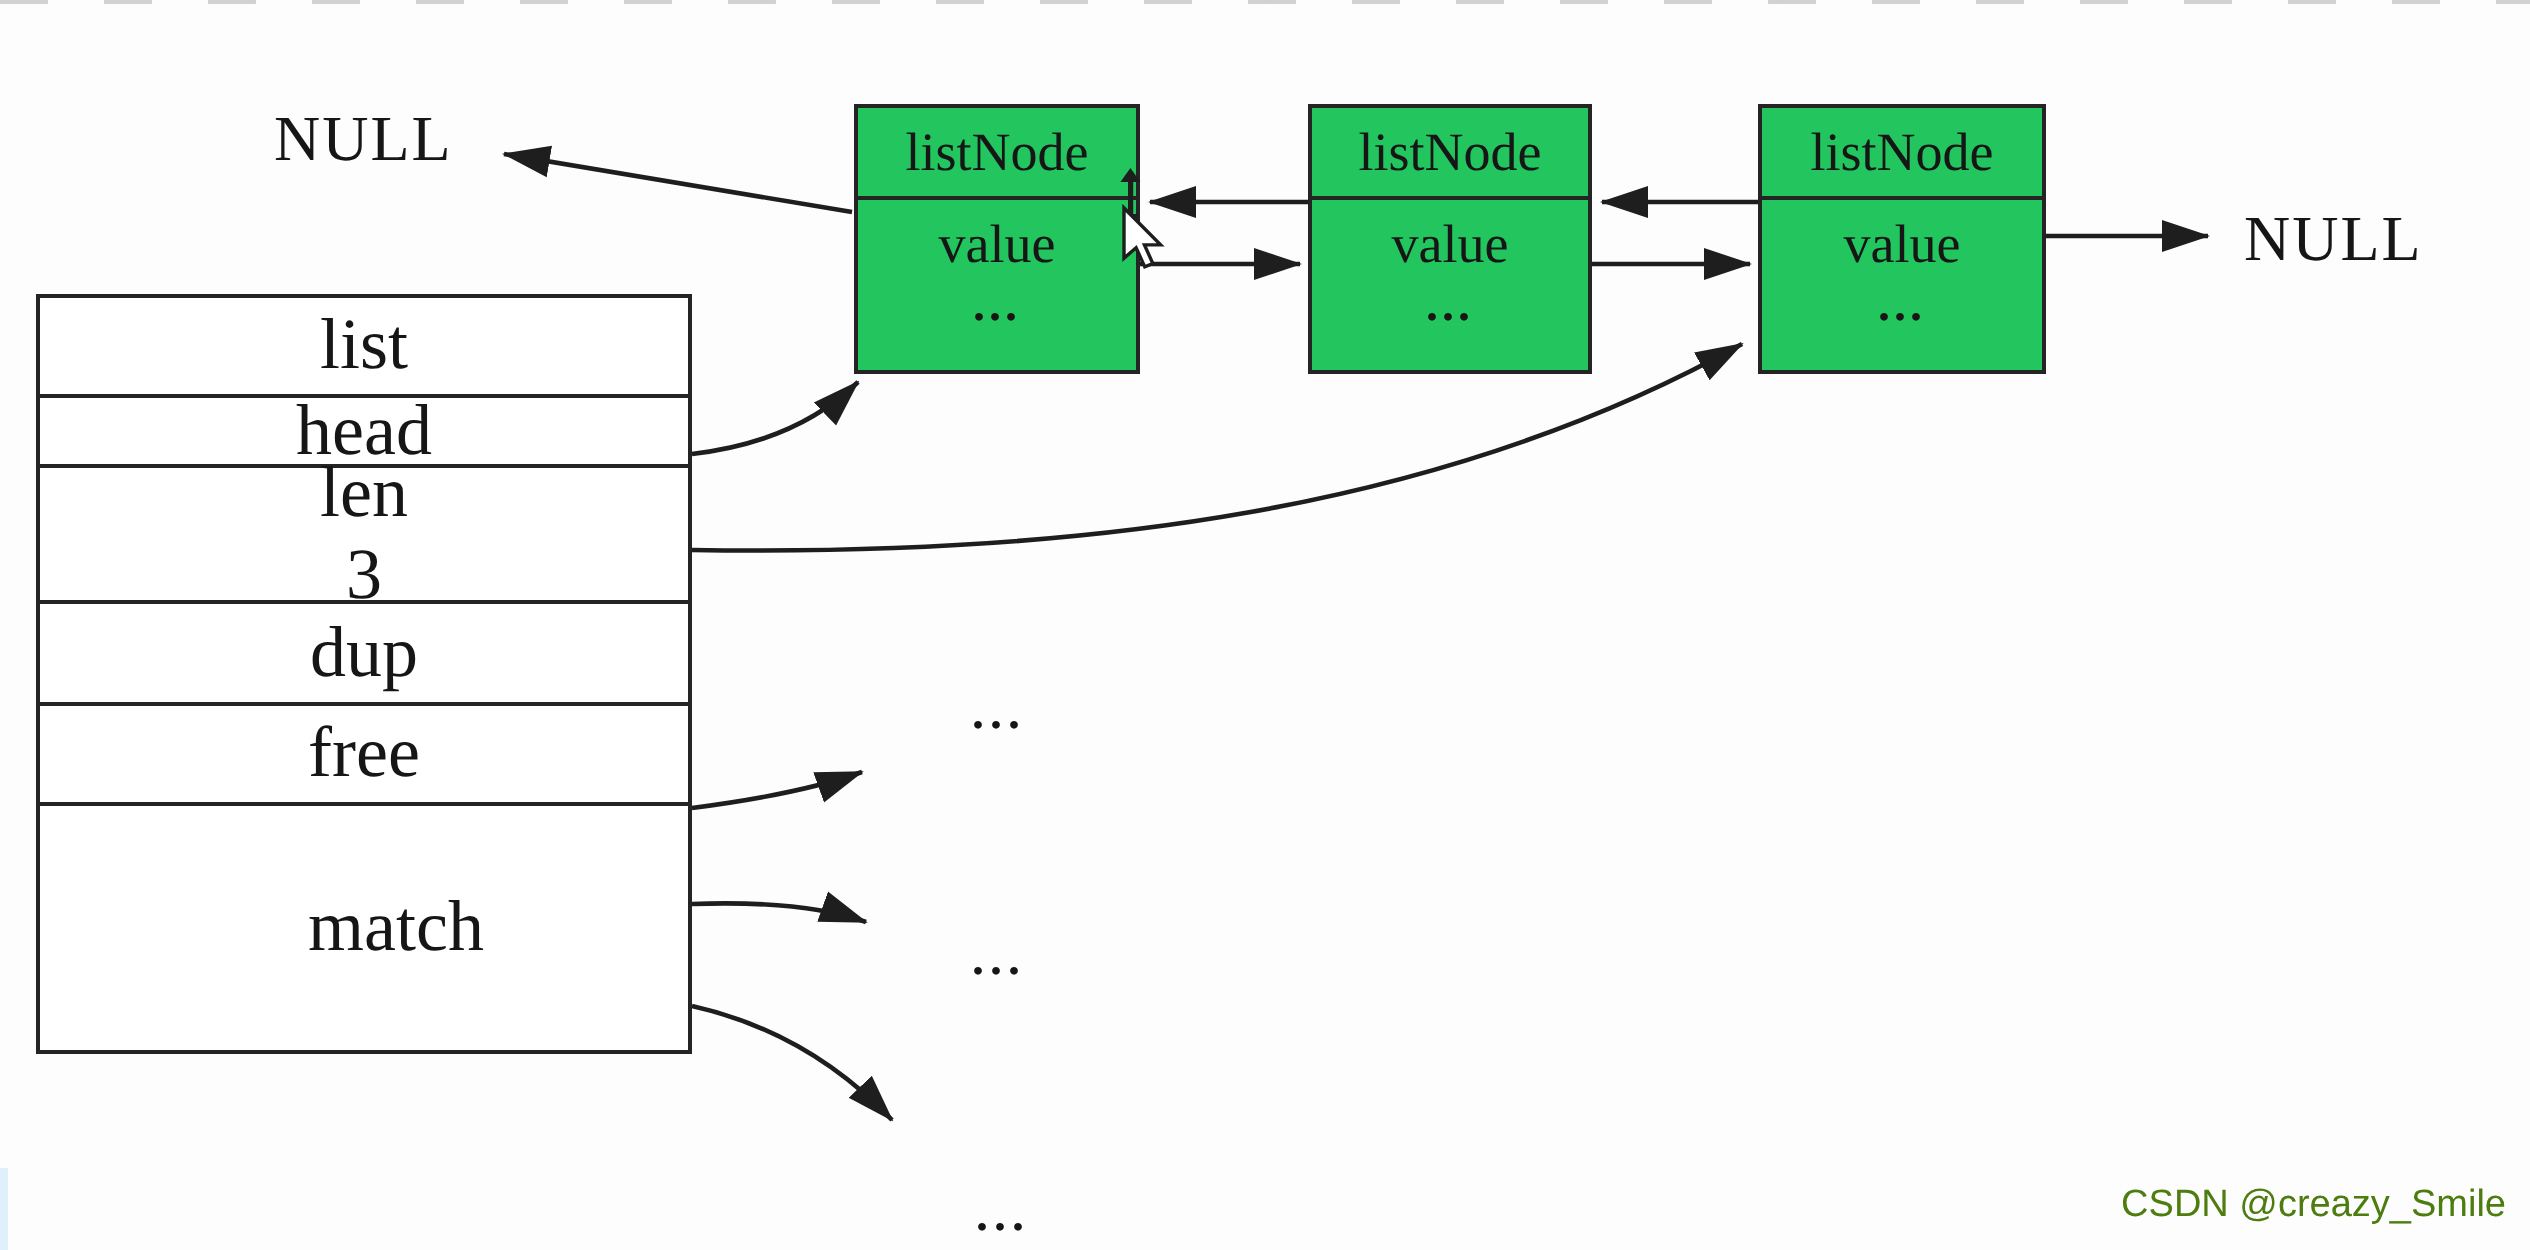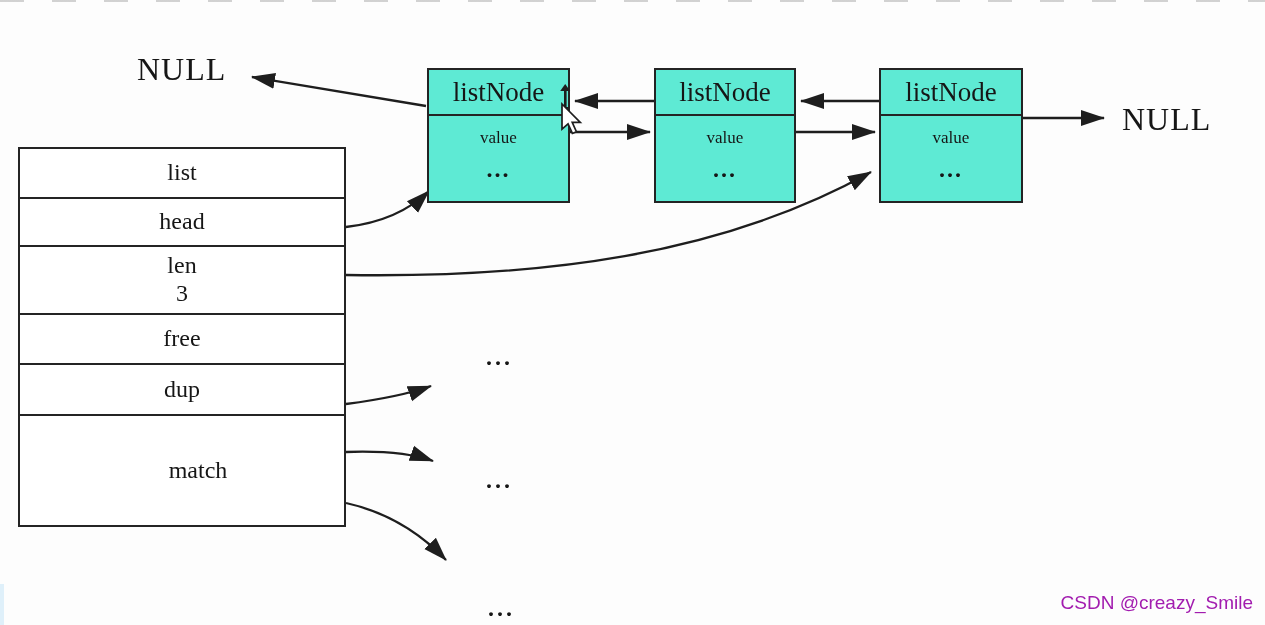--- a/index.html
+++ b/index.html
@@ -22,60 +22,60 @@
   svg.arrows{position:absolute;left:0;top:0;pointer-events:none;}
   .arrow{stroke:#1e1e1e;stroke-width:2.3;fill:none;}
   
   .struct{
     position:absolute;left:18px;top:147px;width:328px;height:380px;
     border:2px solid #242424;background:#fff;box-sizing:border-box;
     display:flex;flex-direction:column;
   }
   .row{
     border-bottom:2px solid #242424;display:flex;flex-direction:column;
-    align-items:center;justify-content:center;font-size:24px;line-height:1.15;
+    align-items:center;justify-content:center;font-size:36px;line-height:1.15;
     box-sizing:border-box;
   }
   .row:last-child{border-bottom:none;flex:1;padding-left:32px;}
-  .r-list{height:50px}.r-head{height:48px}.r-tail{height:50px}
+  .r-list{height:50px}.r-head{height:35px}.r-tail{height:50px}
   .r-len{height:68px}.r-dup{height:51px}.r-free{height:50px}
   
   .node{
-    position:absolute;top:68px;height:131px;border:2px solid #242424;
-    background:#5eead4;box-sizing:content-box;
+    position:absolute;top:52px;height:131px;border:2px solid #242424;
+    background:#22c55e;box-sizing:content-box;
   }
   .node-1{left:427px;width:139px;}
   .node-2{left:654px;width:138px;}
   .node-3{left:879px;width:140px;}
   .node-header{
     height:44px;border-bottom:2px solid #242424;display:flex;
     align-items:center;justify-content:center;font-size:27px;
   }
   .node-body{
     height:85px;display:flex;flex-direction:column;align-items:center;
     justify-content:flex-start;
   }
-  .node-value{font-size:17px;line-height:40px;margin-top:2px;}
+  .node-value{font-size:27px;line-height:40px;margin-top:2px;}
   .node-more{font-size:24px;line-height:22px;font-weight:600;letter-spacing:2px;}
   
   .null-label{position:absolute;font-size:32px;letter-spacing:1px;}
   .null-left{left:137px;top:51px;}
   .null-right{left:1122px;top:101px;}
   
   .dots{position:absolute;font-size:24px;font-weight:600;letter-spacing:3px;}
   .dots-1{left:486px;top:344px;}
   .dots-2{left:486px;top:467px;}
   .dots-3{left:488px;top:595px;}
   
   svg.cursor{position:absolute;left:549px;top:80px;pointer-events:none;}
   
   .watermark{
     position:absolute;right:12px;top:592px;
     font-family:"Liberation Sans","DejaVu Sans",sans-serif;
-    font-size:19px;color:#a21caf;
+    font-size:19px;color:#4d7c0f;
   }
 </style>
 </head>
 <body>
 
 <div id="stage">
 
   <div class="top-dashes"></div>
   <div class="edge-glow"></div>
 
@@ -102,25 +102,25 @@
     <div class="row r-list">
       <span>list</span>
     </div>
     <div class="row r-head">
       <span>head</span>
     </div>
     <div class="row r-len">
       <span>len</span>
       <span>3</span>
     </div>
+    <div class="row r-dup">
+      <span>dup</span>
+    </div>
     <div class="row r-free">
       <span>free</span>
-    </div>
-    <div class="row r-dup">
-      <span>dup</span>
     </div>
     <div class="row r-match">
       <span>match</span>
     </div>
   </div>
 
   <div class="node node-1">
     <div class="node-header">listNode</div>
     <div class="node-body">
       <span class="node-value">value</span>

